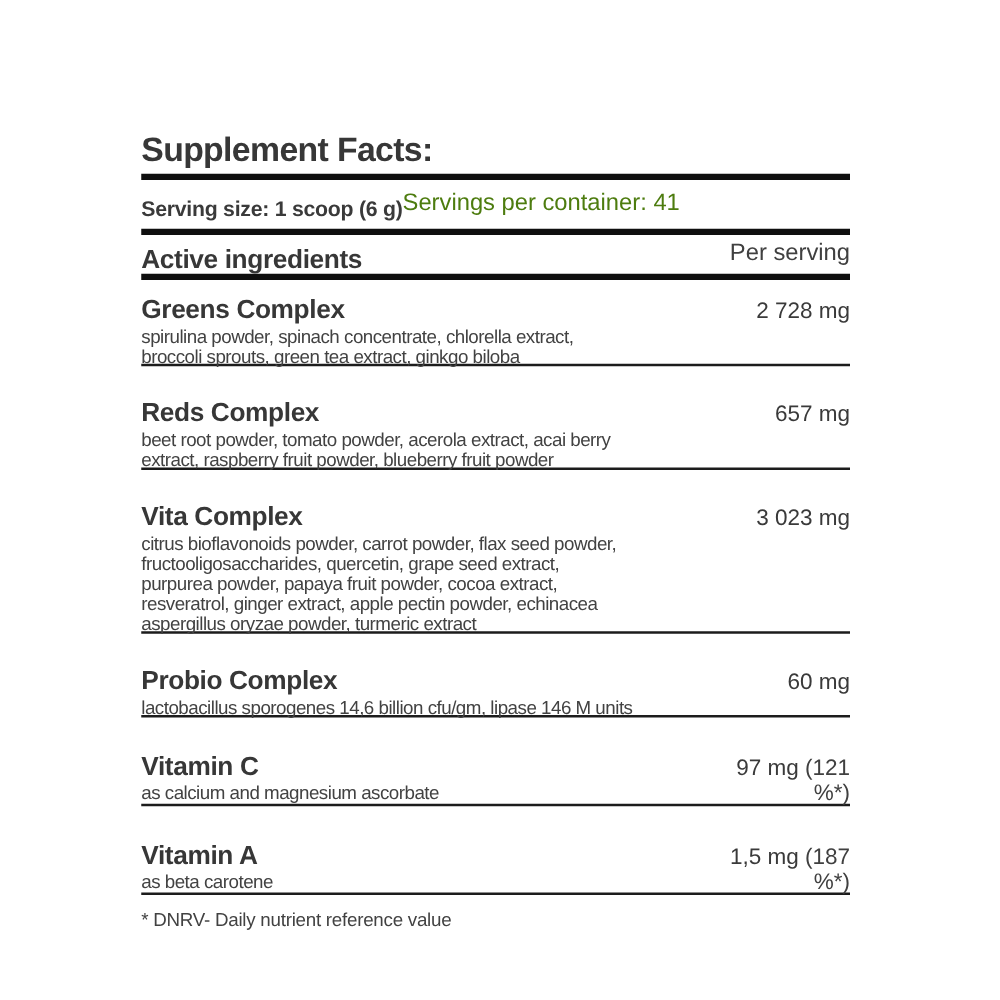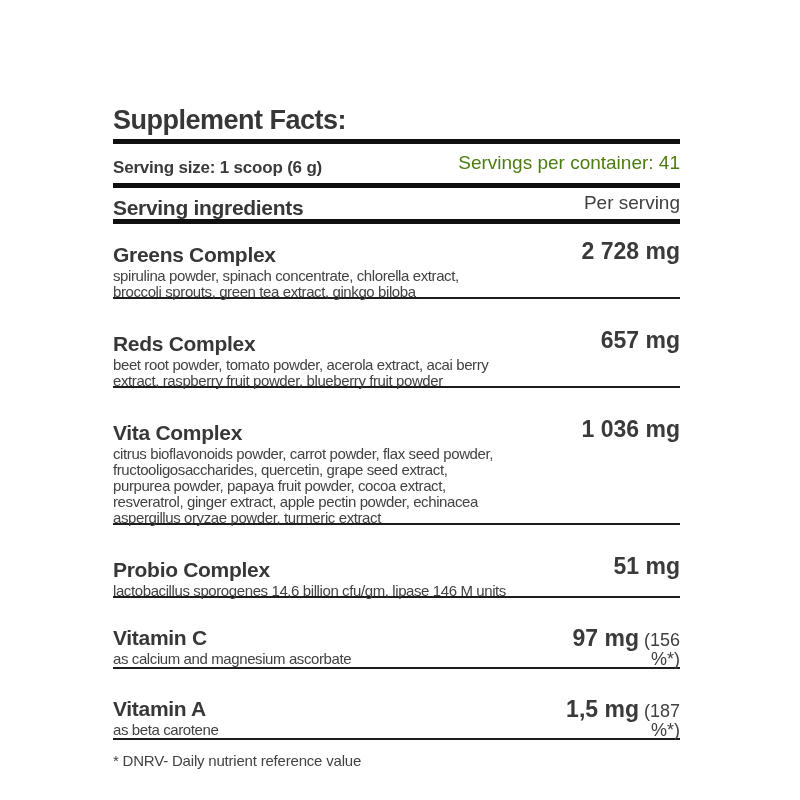--- a/index.html
+++ b/index.html
@@ -25,21 +25,20 @@
     letter-spacing: -0.5px;
     color: #373737;
     line-height: 28px;
     padding-bottom: 5px;
     border-bottom: 5px solid #0f0f0f;
   }
 
   
   .serving-row {
     display: flex;
-    justify-content: space-between;
     align-items: flex-start;
     padding-top: 8px;
     padding-bottom: 5px;
     border-bottom: 5px solid #0f0f0f;
   }
   .serving-size {
     font-size: 17px;
     font-weight: bold;
     letter-spacing: -0.2px;
     margin-top: 6px;
@@ -75,33 +74,33 @@
   
   .section {
     margin-top: 28px;
     border-bottom: 2px solid #1c1c1c;
   }
   .section.first { margin-top: 14px; }
   .section.vit { margin-top: 20px; }
   .sec-head {
     display: flex;
     justify-content: space-between;
-    align-items: flex-end;
+    align-items: flex-start;
   }
   .sec-name {
     font-size: 21px;
     font-weight: bold;
     letter-spacing: -0.3px;
     line-height: 20px;
     color: #373737;
     white-space: nowrap;
   }
   .sec-amt {
-    font-size: 23px;
-    font-weight: bold;
+    font-size: 18px;
+    font-weight: normal;
     color: #3a3a3a;
     white-space: nowrap;
   }
   .sec-desc { margin-bottom: -3px; }
   .desc-line {
     font-size: 15px;
     letter-spacing: -0.4px;
     line-height: 16px;
     color: #424242;
     white-space: nowrap;
@@ -150,21 +149,21 @@
   <div class="label">
 
     <div class="title">Supplement Facts:</div>
 
     <div class="serving-row">
       <span class="serving-size">Serving size: 1 scoop (6 g)</span>
       <span class="servings-per">Servings per container: 41</span>
     </div>
 
     <div class="header-row">
-      <span class="col-ing">Serving ingredients</span>
+      <span class="col-ing">Active ingredients</span>
       <span class="col-per">Per serving</span>
     </div>
 
     <div class="section first">
       <div class="sec-head">
         <span class="sec-name">Greens Complex</span>
         <span class="sec-amt">2 728 mg</span>
       </div>
       <div class="sec-desc">
         <div class="desc-line">spirulina powder, spinach concentrate, chlorella extract,</div>
@@ -179,50 +178,50 @@
       </div>
       <div class="sec-desc">
         <div class="desc-line">beet root powder, tomato powder, acerola extract, acai berry</div>
         <div class="desc-line">extract, raspberry fruit powder, blueberry fruit powder</div>
       </div>
     </div>
 
     <div class="section">
       <div class="sec-head">
         <span class="sec-name">Vita Complex</span>
-        <span class="sec-amt">1 036 mg</span>
+        <span class="sec-amt">3 023 mg</span>
       </div>
       <div class="sec-desc">
         <div class="desc-line">citrus bioflavonoids powder, carrot powder, flax seed powder,</div>
         <div class="desc-line">fructooligosaccharides, quercetin, grape seed extract,</div>
         <div class="desc-line">purpurea powder, papaya fruit powder, cocoa extract,</div>
         <div class="desc-line">resveratrol, ginger extract, apple pectin powder, echinacea</div>
         <div class="desc-line">aspergillus oryzae powder, turmeric extract</div>
       </div>
     </div>
 
     <div class="section">
       <div class="sec-head">
         <span class="sec-name">Probio Complex</span>
-        <span class="sec-amt">51 mg</span>
+        <span class="sec-amt">60 mg</span>
       </div>
       <div class="sec-desc">
         <div class="desc-line">lactobacillus sporogenes 14,6 billion cfu/gm, lipase 146 M units</div>
       </div>
     </div>
 
     <div class="section vit">
       <div class="vit-grid">
         <div class="vit-left">
           <div class="sec-name">Vitamin C</div>
           <div class="desc-line">as calcium and magnesium ascorbate</div>
         </div>
         <div class="vit-right">
           <div class="amt-line">
-            <span class="sec-amt">97 mg</span><span class="amt-note">(156</span>
+            <span class="sec-amt">97 mg</span><span class="amt-note">(121</span>
           </div>
           <div class="amt-note2">%*)</div>
         </div>
       </div>
     </div>
 
     <div class="section vit">
       <div class="vit-grid">
         <div class="vit-left">
           <div class="sec-name">Vitamin A</div>

